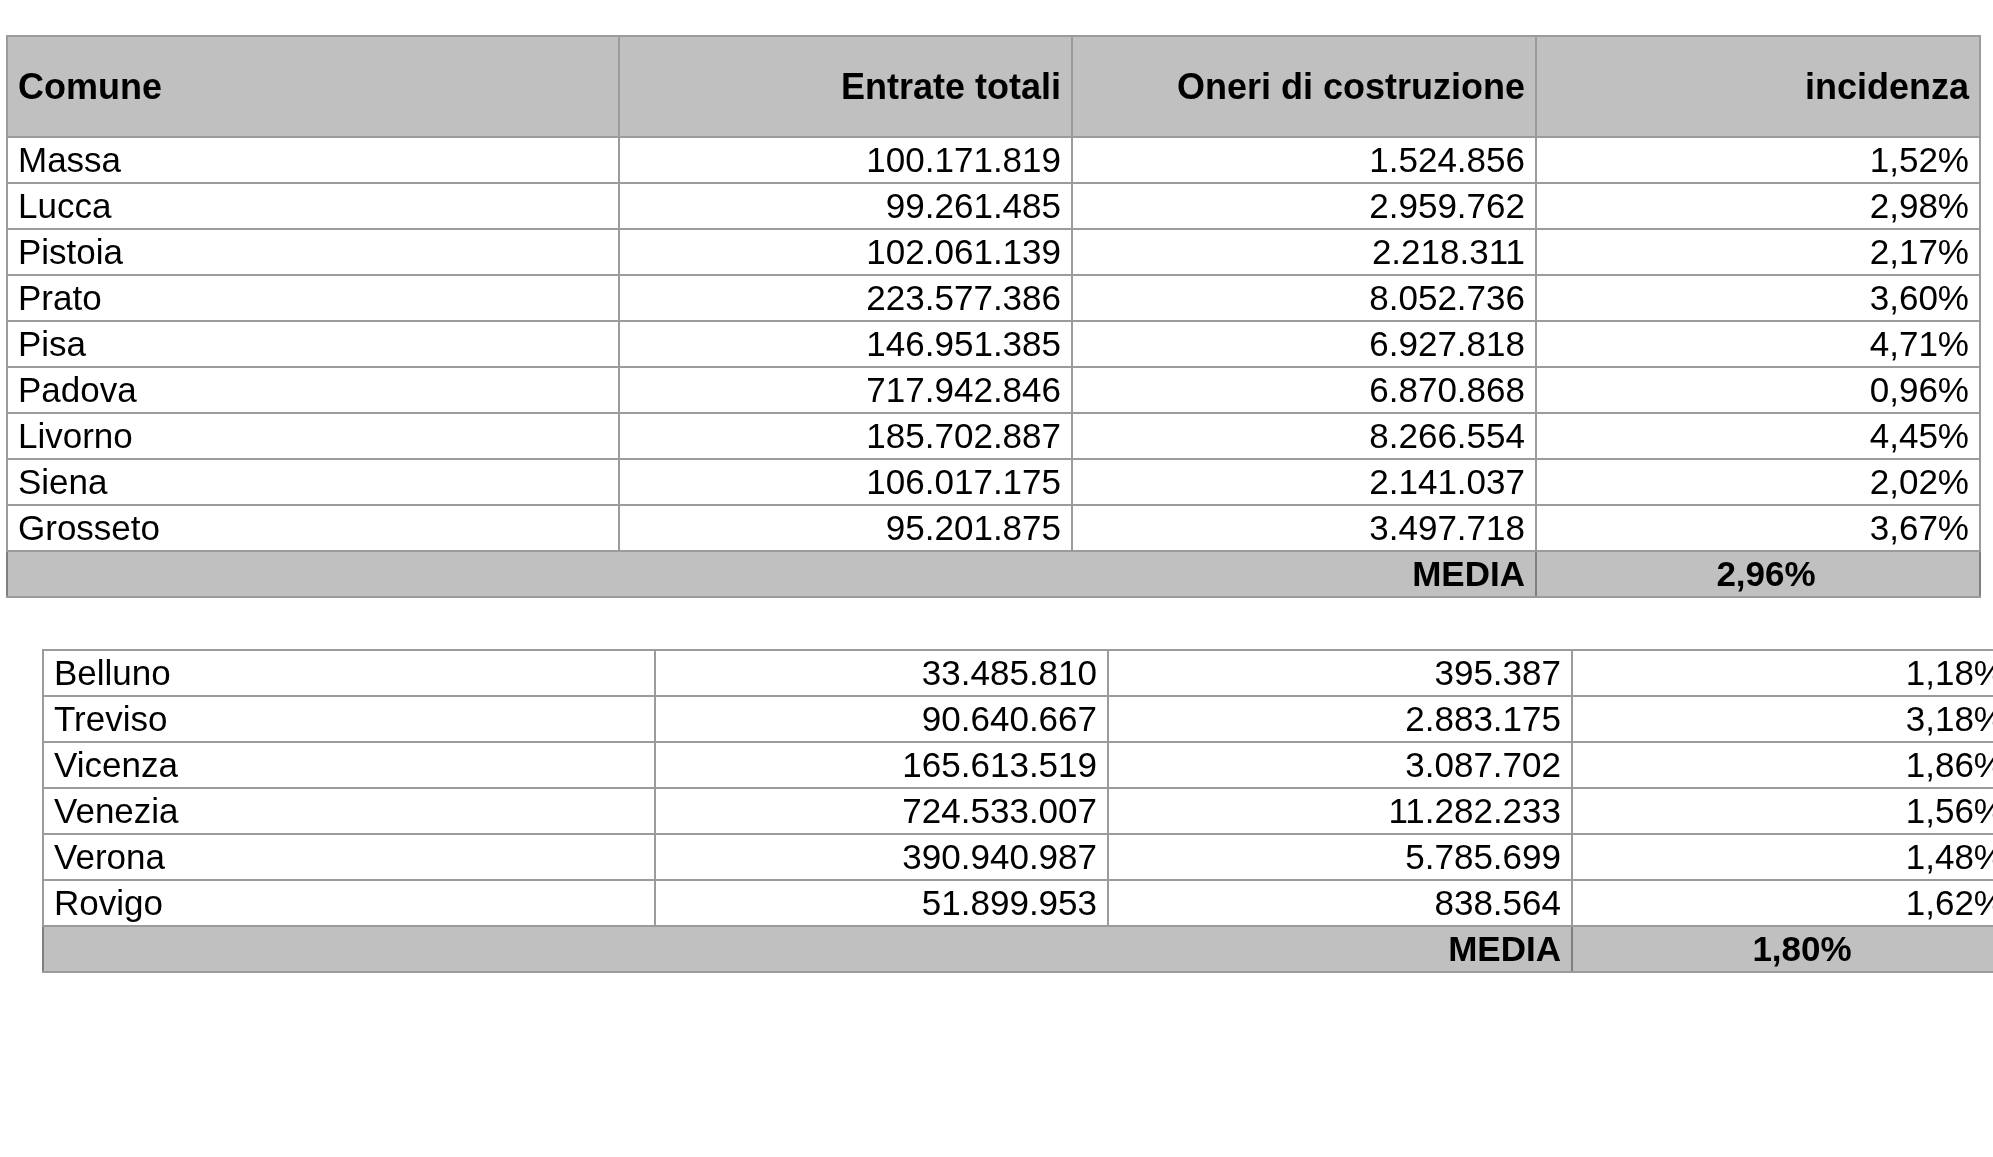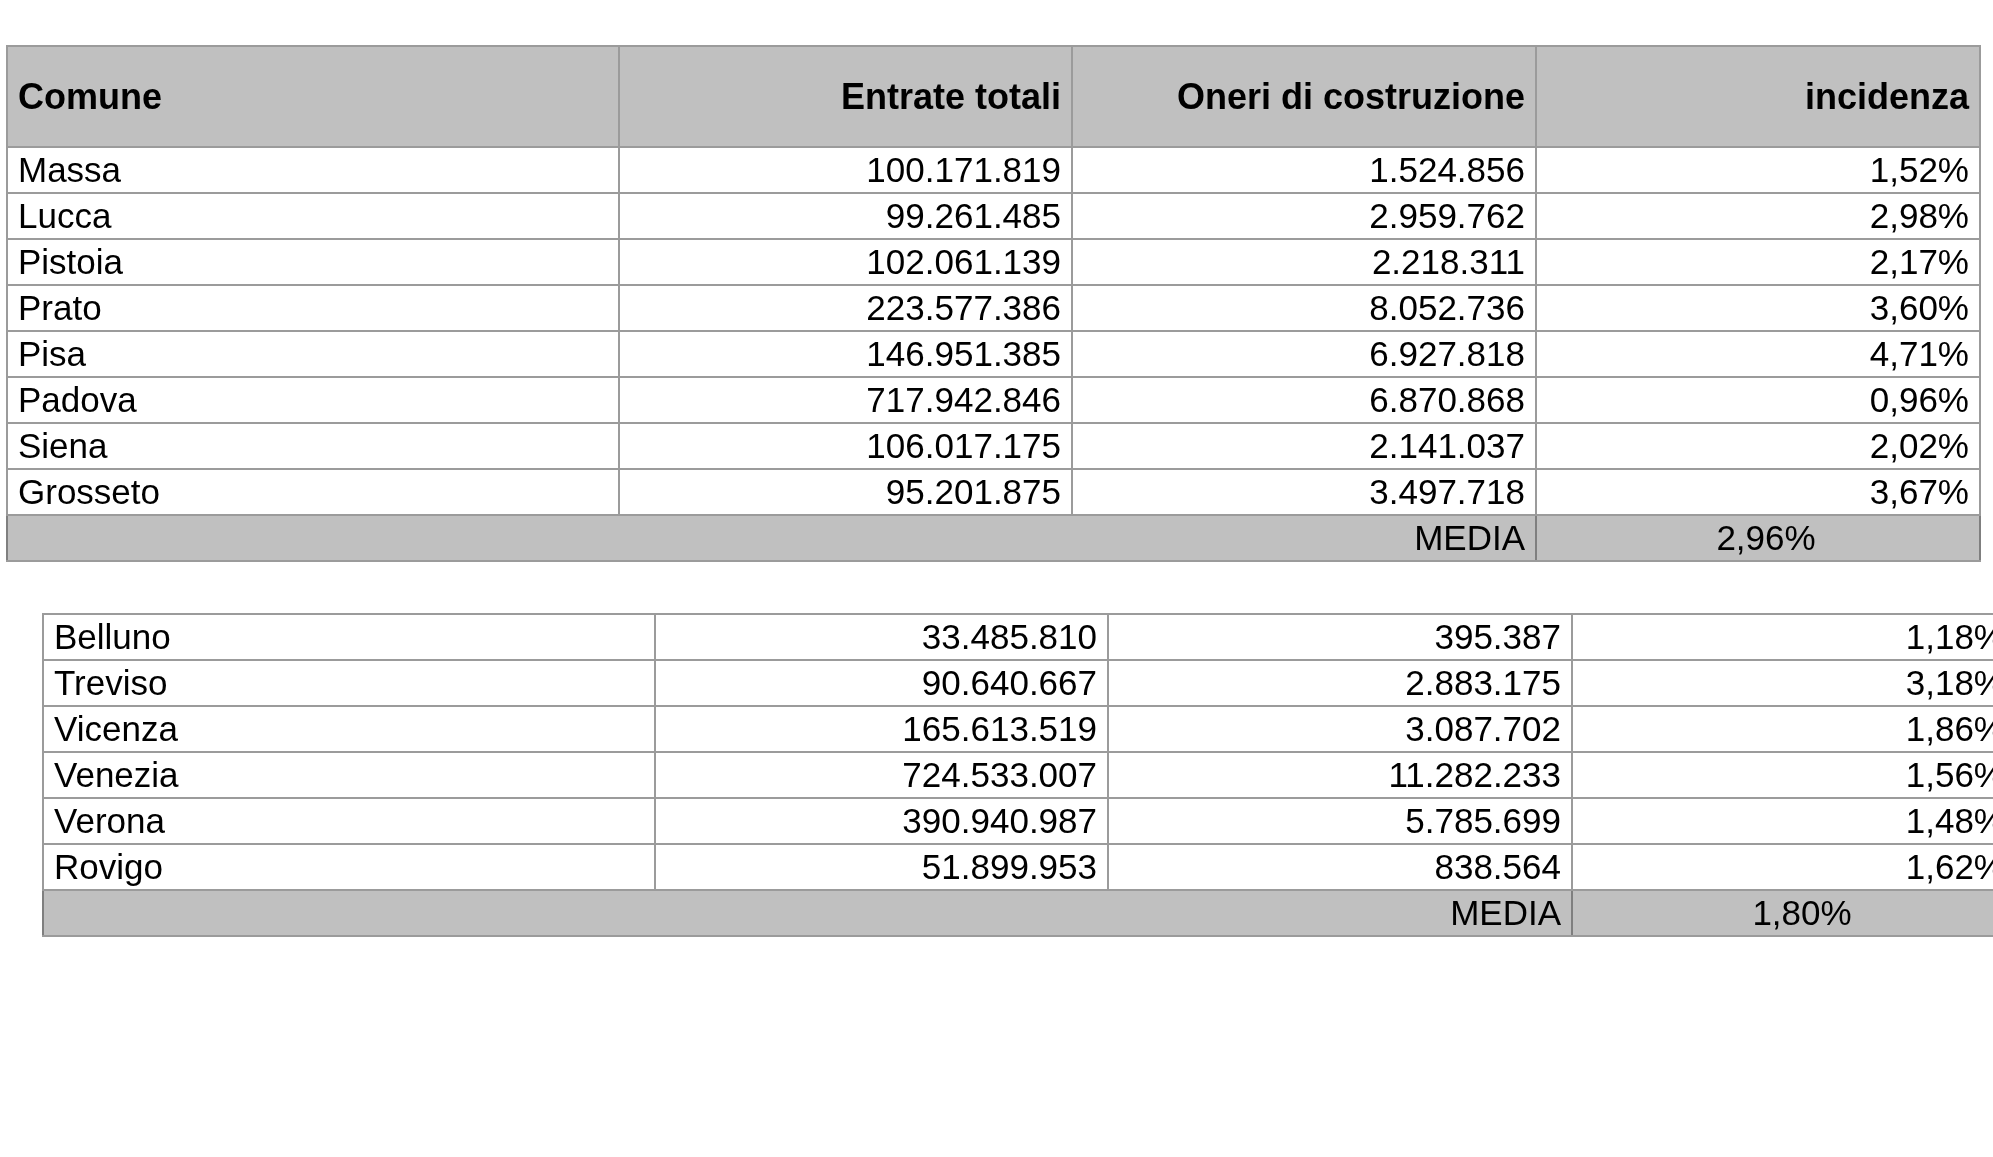--- a/index.html
+++ b/index.html
@@ -19,21 +19,21 @@
   .page{
     position:relative;
     width:1993px;
     height:1157px;
     background:var(--page-bg);
     overflow:hidden;
   }
   .table-area{
     position:absolute;
     left:6px;
-    top:45px;
+    top:35px;
     width:1973px;
   }
   table{
     width:1973px;
     border-collapse:collapse;
     table-layout:fixed;
     font-size:35px;
     line-height:1.1;
   }
   table.t1{border:2px solid var(--border-dark);}
@@ -48,21 +48,21 @@
     background:var(--header-bg);
     height:101px;
     font-weight:bold;
     font-size:36px;
   }
   tbody td{height:46px;}
   .c-left{text-align:left;padding-left:10px;padding-right:8px;}
   .c-right{text-align:right;padding-right:10px;padding-left:26px;}
   tr.media td{
     background:var(--media-bg);
-    font-weight:normal;
+    font-weight:bold;
     border-left:none;
     border-right:none;
   }
   tr.media td.media-label{border-right:2px solid var(--border-dark);}
   tr.media td.media-value{border-left:none;text-align:center;}
   .section-gap{height:51px;}
 </style>
 </head>
 <body>
 
@@ -115,20 +115,26 @@
             <td class="c-right">6.927.818</td>
             <td class="c-right">4,71%</td>
           </tr>
           <tr>
             <td class="c-left">Padova</td>
             <td class="c-right">717.942.846</td>
             <td class="c-right">6.870.868</td>
             <td class="c-right">0,96%</td>
           </tr>
           <tr>
+            <td class="c-left">Livorno</td>
+            <td class="c-right">185.702.887</td>
+            <td class="c-right">8.266.554</td>
+            <td class="c-right">4,45%</td>
+          </tr>
+          <tr>
             <td class="c-left">Siena</td>
             <td class="c-right">106.017.175</td>
             <td class="c-right">2.141.037</td>
             <td class="c-right">2,02%</td>
           </tr>
           <tr>
             <td class="c-left">Grosseto</td>
             <td class="c-right">95.201.875</td>
             <td class="c-right">3.497.718</td>
             <td class="c-right">3,67%</td>

